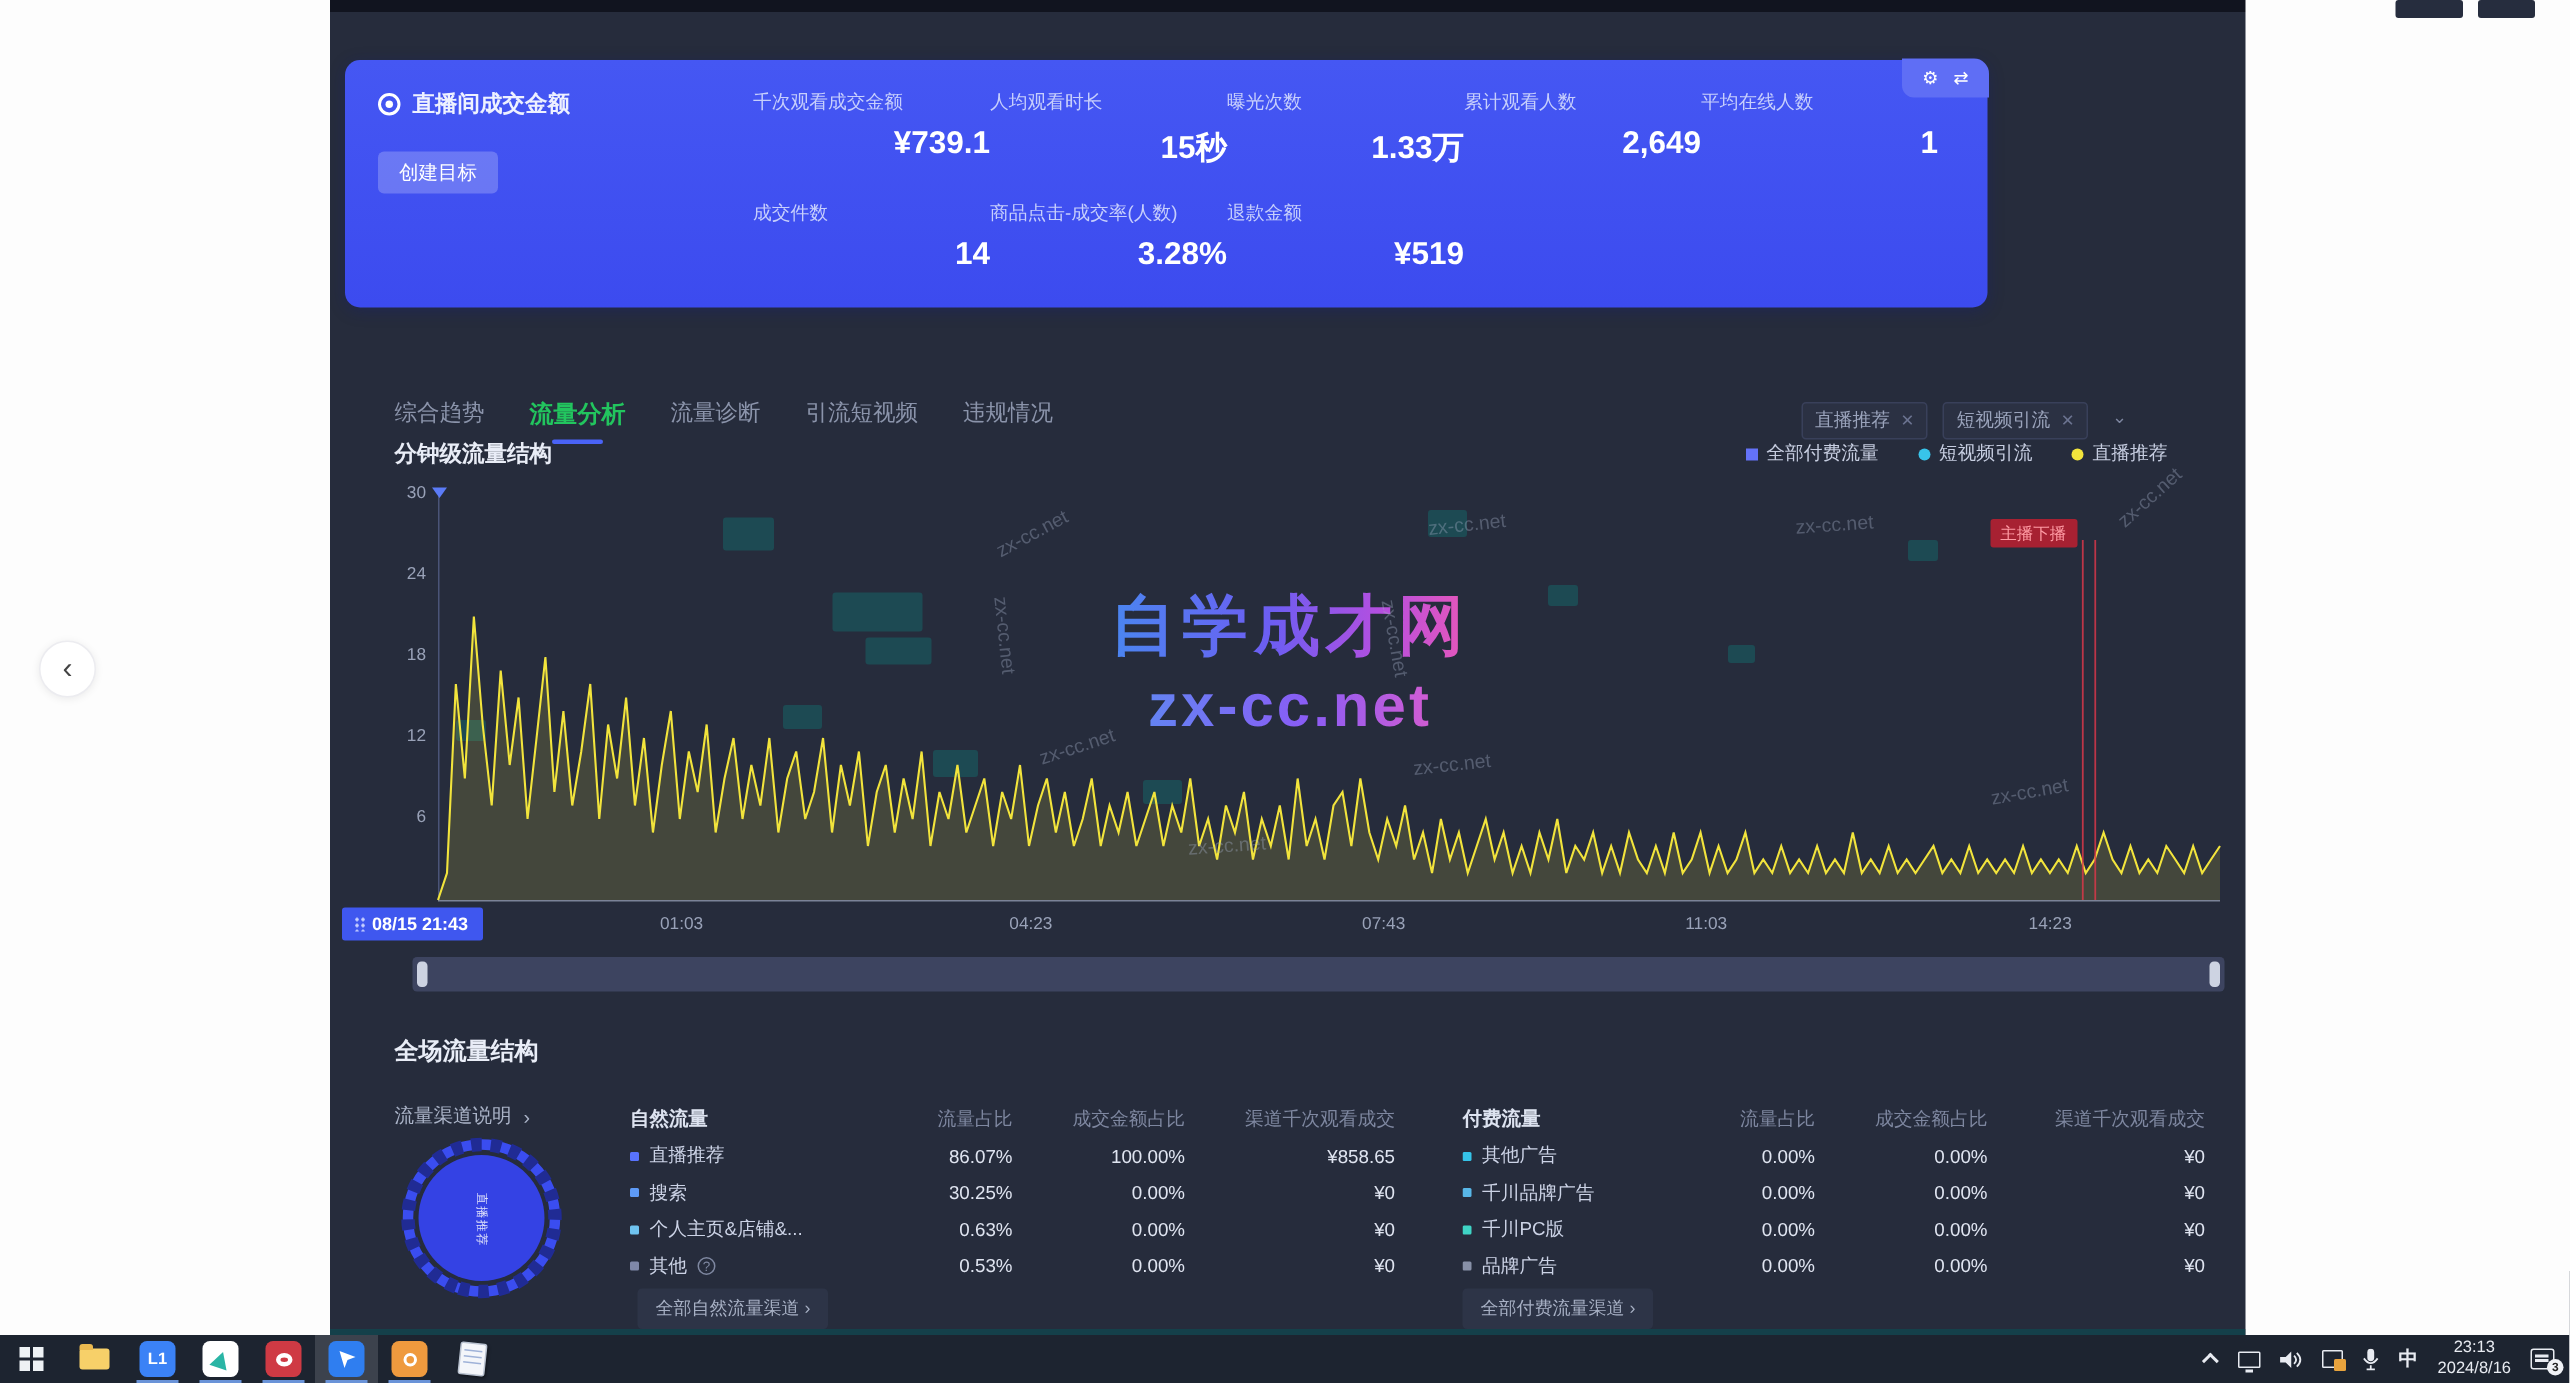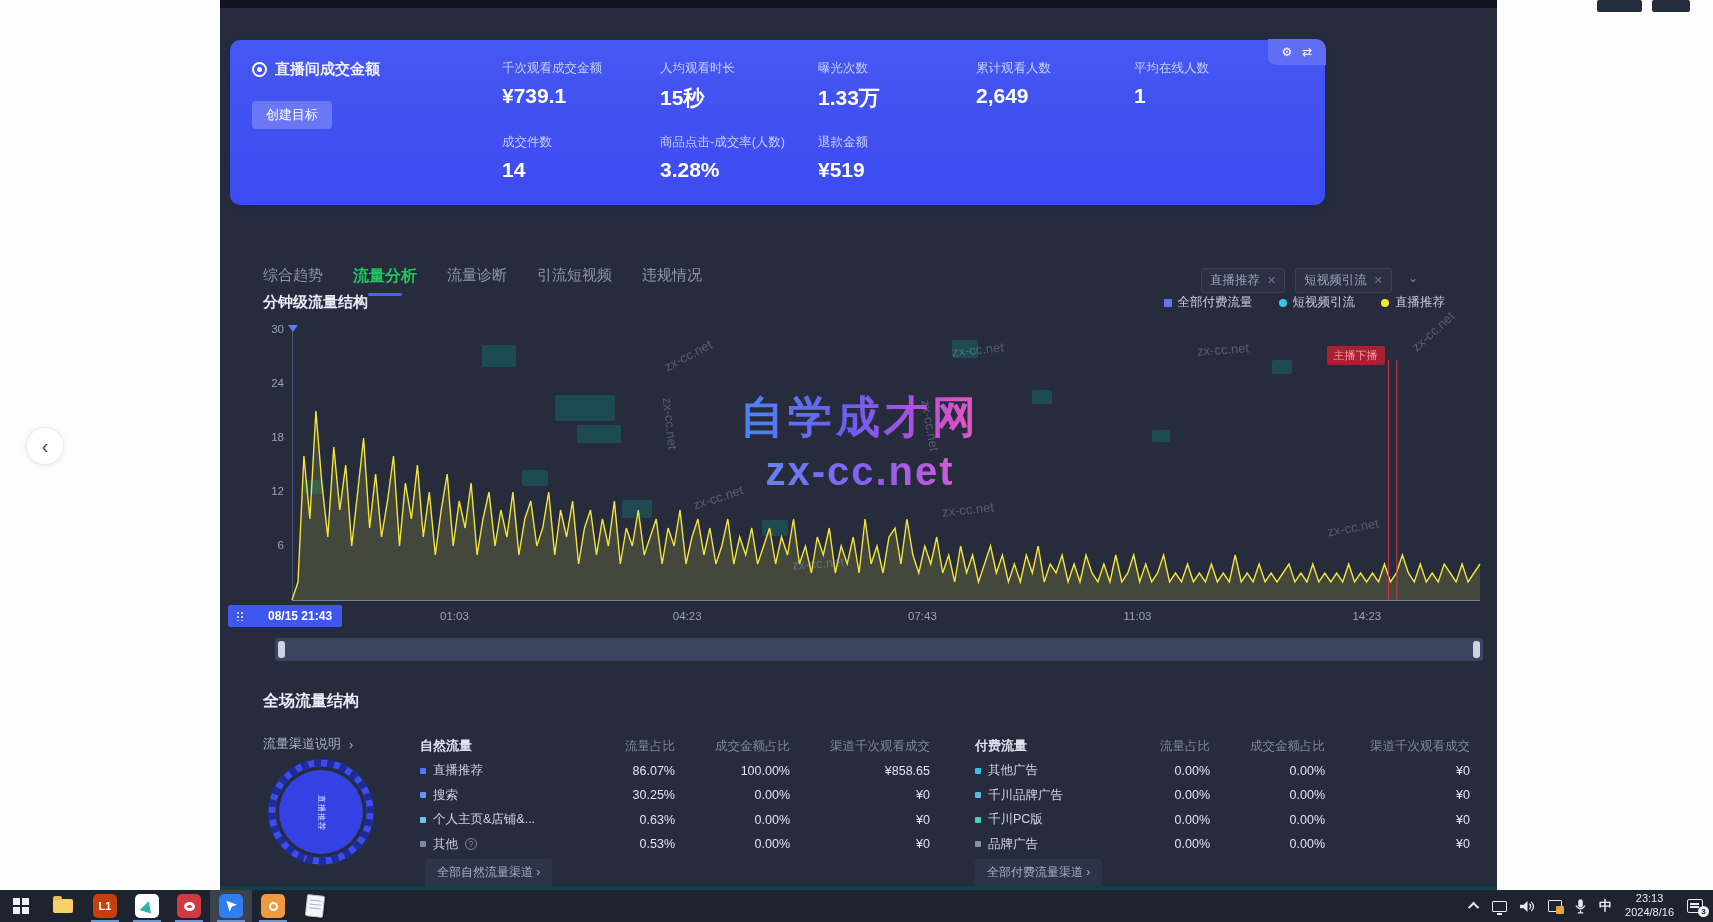--- a/index.html
+++ b/index.html
@@ -23,21 +23,21 @@
   .b-left{position:absolute;left:22px;top:20px;width:240px;}
   .b-title-row{display:flex;align-items:center;gap:8px;color:#eef1ff;font-size:15px;font-weight:bold;}
   .target-icon{width:15px;height:15px;border:2px solid #fff;border-radius:50%;position:relative;display:inline-block;}
   .target-icon::after{content:'';position:absolute;left:3px;top:3px;width:5px;height:5px;background:#fff;border-radius:50%;}
   .b-value{margin-top:14px;color:#fff;font-size:37px;font-weight:800;letter-spacing:1px;}
   .b-btn{margin-top:22px;background:rgba(255,255,255,.22);border:none;border-radius:4px;color:#fff;
     font-size:13px;padding:5px 14px;cursor:pointer;}
   .b-grid{position:absolute;left:272px;top:20px;display:grid;grid-template-columns:repeat(5,158px);
     grid-template-rows:auto auto;row-gap:22px;}
   .b-cell .lbl{color:#c7cffc;font-size:12.5px;margin-bottom:7px;white-space:nowrap;}
-  .b-cell .val{color:#fff;font-size:21px;font-weight:800;}
+  .b-cell .val{color:#fff;font-size:21px;font-weight:800;text-align:right;}
   .b-corner{position:absolute;right:-1px;top:-1px;width:58px;height:26px;background:#5f6ef5;
     border-radius:0 10px 0 8px;display:flex;align-items:center;justify-content:center;gap:10px;
     color:#fff;font-size:12px;}
   .b-corner span{cursor:pointer;}
 
   
   .tabs-row{position:absolute;left:0;top:258px;width:100%;height:36px;}
   .tabs{position:absolute;left:43px;top:0;display:flex;gap:30px;}
   .tab{color:#8b94ab;font-size:15px;cursor:pointer;padding-bottom:9px;position:relative;white-space:nowrap;}
   .tab.active{color:#22c55e;font-weight:800;font-size:16px;}
@@ -68,21 +68,21 @@
     -webkit-background-clip:text;background-clip:text;color:transparent;}
   .wm-line2{font-size:40px;font-weight:700;letter-spacing:2px;margin-top:2px;
     background:linear-gradient(90deg,#5a8df2 0%,#8a5cf5 55%,#e85cc8 100%);
     -webkit-background-clip:text;background-clip:text;color:transparent;}
   .wm-small{position:absolute;color:rgba(160,170,195,.38);font-size:13px;pointer-events:none;white-space:nowrap;}
   .marker-badge{position:absolute;top:16px;background:rgba(190,32,48,.85);color:#ff9ba4;font-size:11px;
     padding:2px 7px;border-radius:2px;white-space:nowrap;}
 
   .x-axis{position:absolute;left:0;top:596px;width:100%;height:26px;}
   .ts-chip{position:absolute;left:8px;top:1px;background:#3f57ef;color:#fff;font-size:12px;font-weight:bold;
-    padding:4px 10px 4px 8px;border-radius:2px;display:flex;align-items:center;gap:24px;cursor:pointer;}
+    padding:4px 10px 4px 8px;border-radius:2px;display:flex;align-items:center;gap:4px;cursor:pointer;}
   .grip{display:inline-block;width:8px;height:10px;
     background-image:radial-gradient(circle,#c9d2ff 1px,transparent 1.2px);background-size:4px 4px;}
   .xtick{position:absolute;top:6px;transform:translateX(-50%);color:#99a2b8;font-size:11.5px;}
 
   .slider{position:absolute;left:55px;top:630px;width:1208px;height:23px;background:#3d4460;border-radius:3px;cursor:pointer;}
   .s-handle{position:absolute;top:3px;width:7px;height:17px;background:#cdd3e2;border-radius:3px;}
   .s-handle.left{left:3px;}.s-handle.right{right:3px;}
 
   
   .sec-title{position:absolute;left:43px;top:683px;color:#e9edf7;font-size:16px;font-weight:bold;}
@@ -112,21 +112,21 @@
   
   .taskbar{position:absolute;left:0;bottom:0;width:1713px;height:32px;background:#1d2430;display:flex;align-items:stretch;z-index:50;}
   .tile{width:42px;display:flex;align-items:center;justify-content:center;position:relative;cursor:pointer;}
   .tile.run::after{content:'';position:absolute;left:7px;right:7px;bottom:0;height:2px;background:#6a93d8;}
   .tile.active{background:rgba(255,255,255,.14);}
   .winlogo{width:16px;height:16px;display:grid;grid-template-columns:7px 7px;grid-template-rows:7px 7px;gap:2px;}
   .winlogo i{background:#eef2f5;}
   .folder{width:20px;height:14px;background:#f7d069;border-radius:2px;position:relative;}
   .folder::before{content:'';position:absolute;left:0;top:-3px;width:9px;height:4px;background:#e9b84f;border-radius:2px 2px 0 0;}
   .appsq{width:24px;height:24px;border-radius:5px;display:flex;align-items:center;justify-content:center;}
-  .l1{background:#c2410c;color:#fff;font-size:11px;font-weight:bold;}
+  .l1{background:#3b82f6;color:#fff;font-size:11px;font-weight:bold;}
   .tealapp{background:#fff;}
   .tealapp i{width:0;height:0;border-left:6px solid transparent;border-right:6px solid transparent;border-bottom:11px solid #2ab5a5;transform:rotate(18deg);display:block;}
   .redapp{background:#cf3a44;}
   .redapp i{width:11px;height:9px;border:3px solid #fff;border-radius:50%;display:block;}
   .blueapp{background:#2f7ef0;}
   .orangeapp{background:#ef9a3e;}
   .orangeapp i{width:9px;height:9px;border:2.5px solid #fff;border-radius:50%;display:block;}
   .notepad{width:18px;height:22px;background:#f4f6fa;border:1px solid #b9c2d0;border-radius:2px;transform:rotate(6deg);
     box-shadow:1px 1px 2px rgba(0,0,0,.4);display:flex;flex-direction:column;gap:3px;padding:4px 2px;}
   .notepad i{height:1px;background:#9fb2d8;display:block;}

